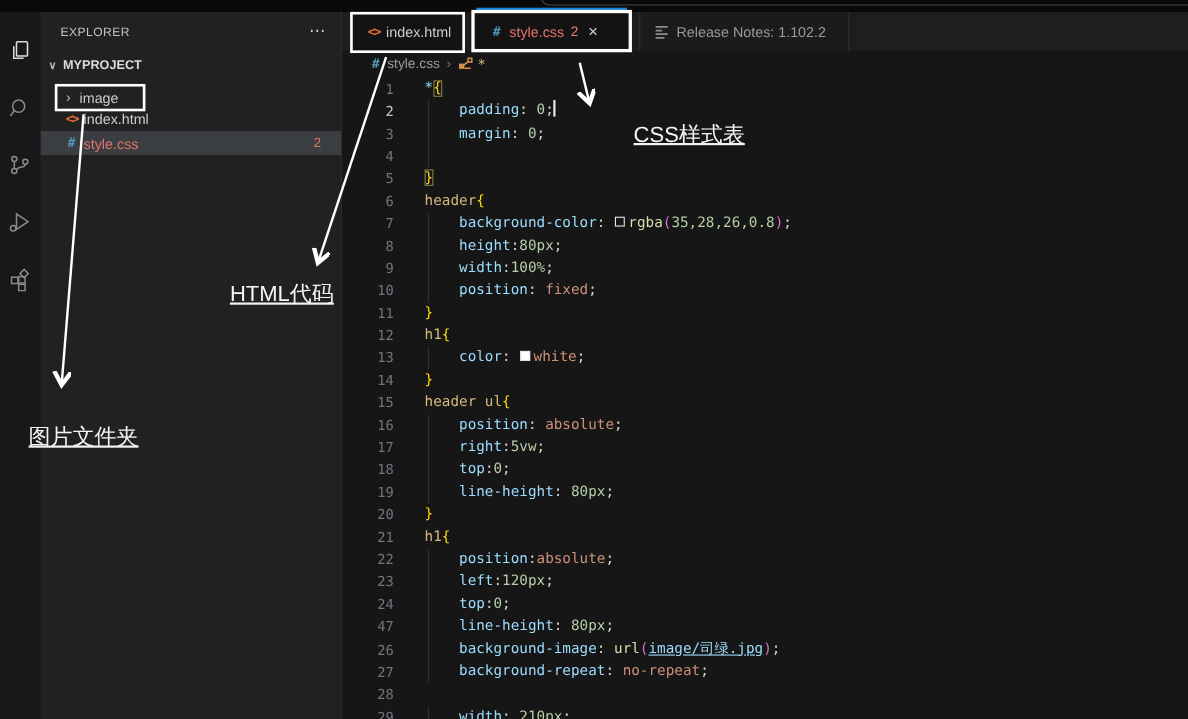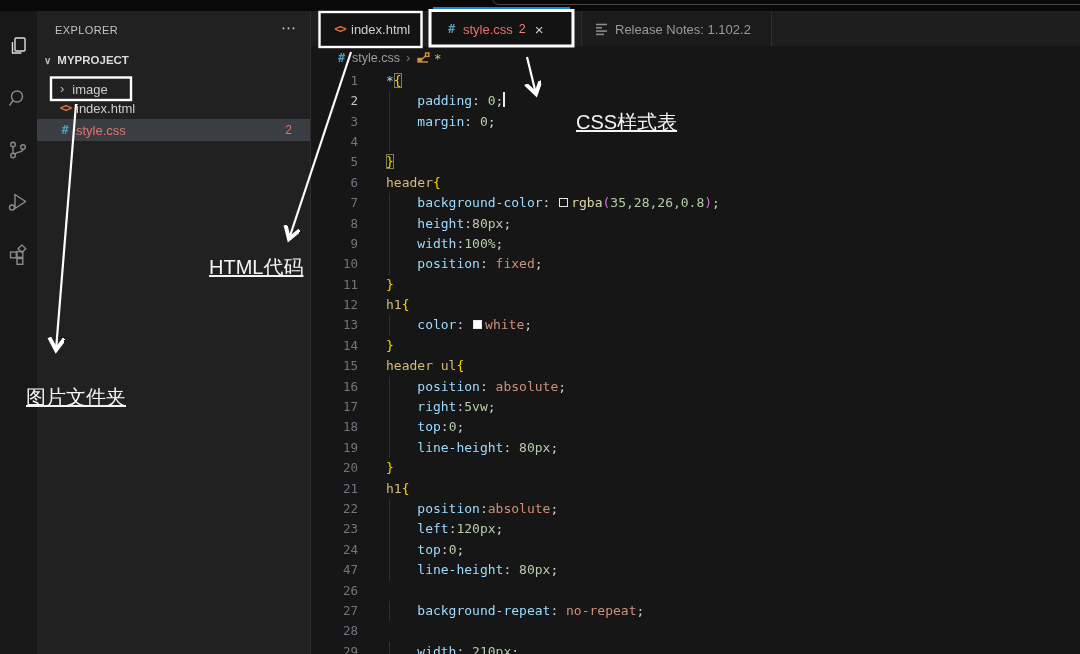--- a/index.html
+++ b/index.html
@@ -315,20 +315,21 @@
         <span class="ct"><i class="guide"></i><span class="c-punc">    </span><span class="c-prop">top</span><span class="c-punc">:</span><span class="c-num">0</span><span class="c-punc">;</span></span>
       </div>
       <div class="cl">
         <span class="ln">47</span>
         <span class="cspace"></span>
         <span class="ct"><i class="guide"></i><span class="c-punc">    </span><span class="c-prop">line-height</span><span class="c-punc">: </span><span class="c-num">80px</span><span class="c-punc">;</span></span>
       </div>
       <div class="cl">
         <span class="ln">26</span>
         <span class="cspace"></span>
+        <span class="ct"><i class="guide"></i><span class="c-punc">    </span><span class="c-prop">background-image</span><span class="c-punc">: </span><span class="c-fn">url</span><span class="c-paren">(</span><span class="c-link" style="text-decoration: underline;">image/司绿.jpg</span><span class="c-paren">)</span><span class="c-punc">;</span></span>
       </div>
       <div class="cl">
         <span class="ln">27</span>
         <span class="cspace"></span>
         <span class="ct"><i class="guide"></i><span class="c-punc">    </span><span class="c-prop">background-repeat</span><span class="c-punc">: </span><span class="c-val">no-repeat</span><span class="c-punc">;</span></span>
       </div>
       <div class="cl">
         <span class="ln">28</span>
         <span class="cspace"></span>
       </div>

